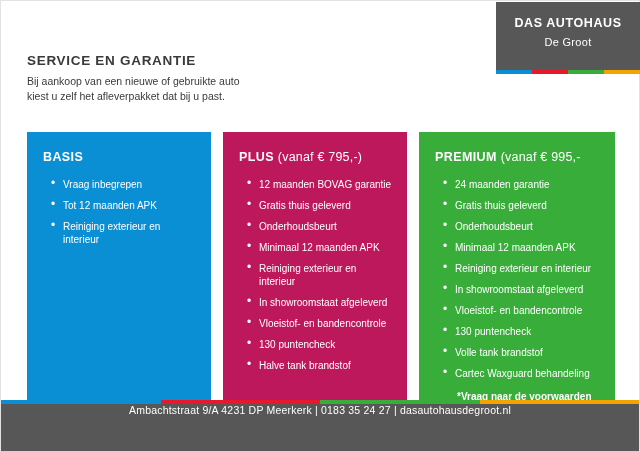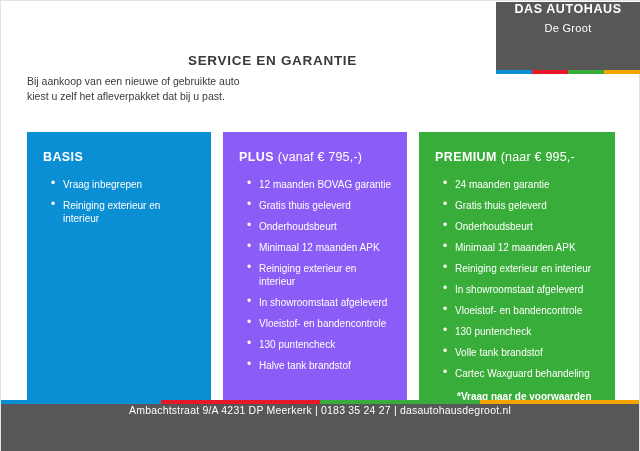--- a/index.html
+++ b/index.html
@@ -26,20 +26,21 @@
   .logo-block {
     position: absolute;
     left: 495px;
     top: 1px;
     width: 144px;
     height: 72px;
     background: #575757;
     color: #ffffff;
     text-align: center;
     box-sizing: border-box;
+    padding-top: 14px;
   }
   .logo-title {
     font-size: 12.5px;
     font-weight: bold;
     letter-spacing: 0.6px;
   }
   .logo-sub {
     font-size: 11px;
     margin-top: 6px;
     letter-spacing: 0.3px;
@@ -60,21 +61,20 @@
     left: 26px;
     top: 52px;
     width: 330px;
   }
   .heading h1 {
     margin: 0;
     font-size: 13.5px;
     font-weight: bold;
     letter-spacing: 0.7px;
     color: #3a3a3a;
-    text-align: right;
   }
   .heading p {
     margin: 6px 0 0 0;
     font-size: 10.5px;
     line-height: 1.45;
     color: #3a3a3a;
   }
 
   
   .cards {
@@ -86,21 +86,21 @@
     gap: 12px;
     align-items: stretch;
   }
   .card {
     box-sizing: border-box;
     color: #ffffff;
     padding: 18px 14px 14px 14px;
     min-height: 247px;
   }
   .card.basis   { width: 184px; background: #0b8fd4; }
-  .card.plus    { width: 184px; background: #8b5cf6; }
+  .card.plus    { width: 184px; background: #be185d; }
   .card.premium { width: 196px; background: #39ad3a; }
 
   .card-title {
     font-size: 12.5px;
     font-weight: bold;
     letter-spacing: 0.4px;
     margin: 0 0 14px 2px;
   }
   .card-title .price {
     font-weight: normal;
@@ -183,20 +183,21 @@
   </div>
 
   <div class="cards">
 
     <div class="card basis">
       <div class="card-title">
         <span>BASIS</span>
       </div>
       <ul>
         <li>Vraag inbegrepen</li>
+        <li>Tot 12 maanden APK</li>
         <li>Reiniging exterieur en interieur</li>
       </ul>
     </div>
 
     <div class="card plus">
       <div class="card-title">
         <span>PLUS</span>
         <span class="price">(vanaf € 795,-)</span>
       </div>
       <ul>
@@ -208,21 +209,21 @@
         <li>In showroomstaat afgeleverd</li>
         <li>Vloeistof- en bandencontrole</li>
         <li>130 puntencheck</li>
         <li>Halve tank brandstof</li>
       </ul>
     </div>
 
     <div class="card premium">
       <div class="card-title">
         <span>PREMIUM</span>
-        <span class="price">(naar € 995,-</span>
+        <span class="price">(vanaf € 995,-</span>
       </div>
       <ul>
         <li>24 maanden garantie</li>
         <li>Gratis thuis geleverd</li>
         <li>Onderhoudsbeurt</li>
         <li>Minimaal 12 maanden APK</li>
         <li>Reiniging exterieur en interieur</li>
         <li>In showroomstaat afgeleverd</li>
         <li>Vloeistof- en bandencontrole</li>
         <li>130 puntencheck</li>

